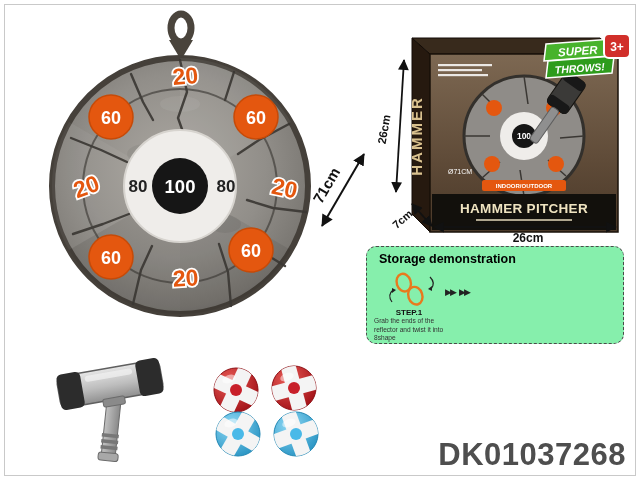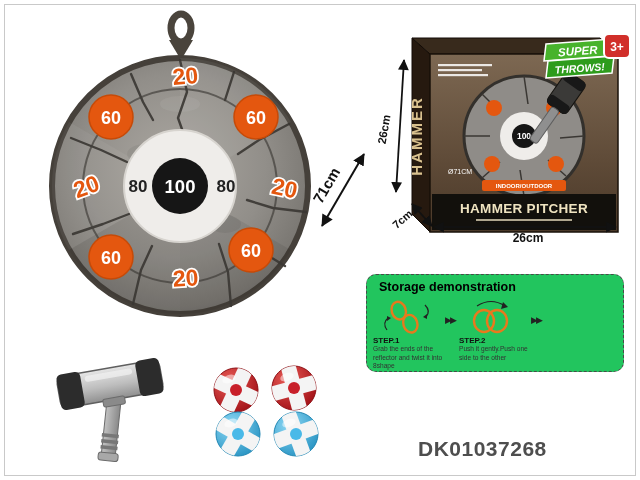--- a/index.html
+++ b/index.html
@@ -1,30 +1,30 @@
 <!DOCTYPE html>
 <html><head>
 <meta charset="utf-8">
 <style>
   html,body{margin:0;padding:0;background:#fff;}
   .canvas{position:relative;width:640px;height:480px;background:#ffffff;overflow:hidden;
           font-family:"Liberation Sans",sans-serif;}
   .abs{position:absolute;}
   .frame{position:absolute;inset:4px;border:1px solid #c9c9c9;pointer-events:none;}
   .storage{position:absolute;left:366px;top:246px;width:258px;height:98px;
-           border:1.6px dashed #4a4a4a;border-radius:10px;background:#22c55e;box-sizing:border-box;margin-top:28px;}
+           border:1.6px dashed #4a4a4a;border-radius:10px;background:#86efac;box-sizing:border-box;}
   .storage-title{position:absolute;left:12px;top:5px;font-size:12.5px;font-weight:bold;color:#000;}
   .storage-steps{position:absolute;left:6px;top:24px;right:2px;display:flex;align-items:flex-start;}
-  .step{width:72px;display:flex;flex-direction:column;align-items:flex-start;}
+  .step{width:72px;display:flex;flex-direction:column;align-items:center;}
   .step-ill{margin-left:6px;}
   .step-label{font-weight:bold;font-size:8px;color:#111;margin-top:1px;}
   .step-text{font-size:6.6px;color:#333;line-height:1.3;width:70px;}
   .step-arrow{font-size:9px;color:#222;margin-top:16px;letter-spacing:-2px;width:14px;flex:none;}
-  .code{position:absolute;left:418px;top:437px;width:208px;text-align:left;
-        font-size:21px;font-weight:bold;color:#4e4e4e;letter-spacing:0.5px;}
+  .code{position:absolute;left:418px;top:437px;width:208px;text-align:right;
+        font-size:31px;font-weight:bold;color:#4e4e4e;letter-spacing:0.5px;}
   svg text{font-family:"Liberation Sans",sans-serif;}
 </style>
 </head>
 <body>
 
 <div class="canvas">
   <div class="frame"></div>
 
   <svg class="abs" style="left:34px;top:10px" width="292" height="308" viewBox="0 0 292 308">
     <defs>
@@ -184,32 +184,20 @@
           </g>
           <path d="M8,31 Q3,24 9,19" stroke="#222" stroke-width="1.2" fill="none"></path>
           <polygon points="8,17 12,19 8,22" fill="#222"></polygon>
           <path d="M46,6 Q52,12 47,18" stroke="#222" stroke-width="1.2" fill="none"></path>
           <polygon points="48,20 44,18 48,15" fill="#222"></polygon>
         </svg>
         <div class="step-label">STEP.1</div>
         <div class="step-text">Grab the ends of the reflector and twist it into 8shape</div>
       </div>
       <div class="step-arrow">▶▶</div>
-      <div class="step">
-        <svg class="step-ill" width="56" height="36" viewBox="0 0 56 36">
-          <g stroke="#e8791d" stroke-width="2.4" fill="none">
-            <ellipse cx="19" cy="22" rx="10" ry="11"></ellipse>
-            <ellipse cx="32" cy="22" rx="10" ry="11"></ellipse>
-          </g>
-          <path d="M12,7 Q26,-2 40,7" stroke="#222" stroke-width="1.2" fill="none"></path>
-          <polygon points="38,3 43,8 36,10" fill="#222"></polygon>
-        </svg>
-        <div class="step-label">STEP.2</div>
-        <div class="step-text">Push it gently.Push one side to the other</div>
-      </div>
       <div class="step-arrow">▶▶</div>
     </div>
   </div>
 
   <svg class="abs" style="left:46px;top:350px" width="136" height="122" viewBox="0 0 136 122">
     <defs>
       <linearGradient id="silverGrad" x1="0" y1="0" x2="0" y2="1">
         <stop offset="0%" stop-color="#e6e6e6"></stop>
         <stop offset="55%" stop-color="#bdbdbd"></stop>
         <stop offset="100%" stop-color="#8f8f8f"></stop>

